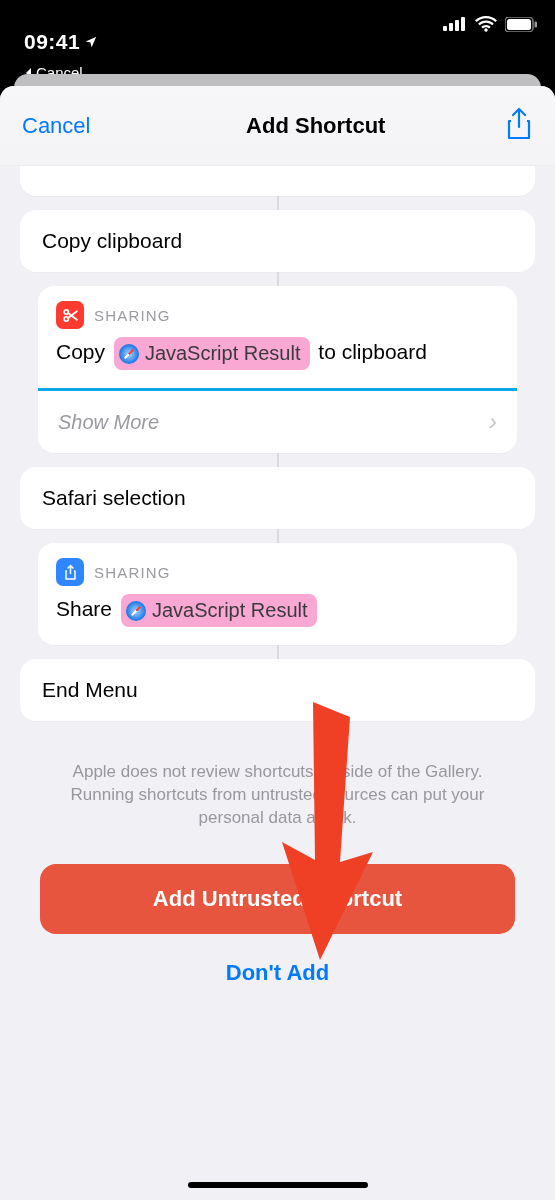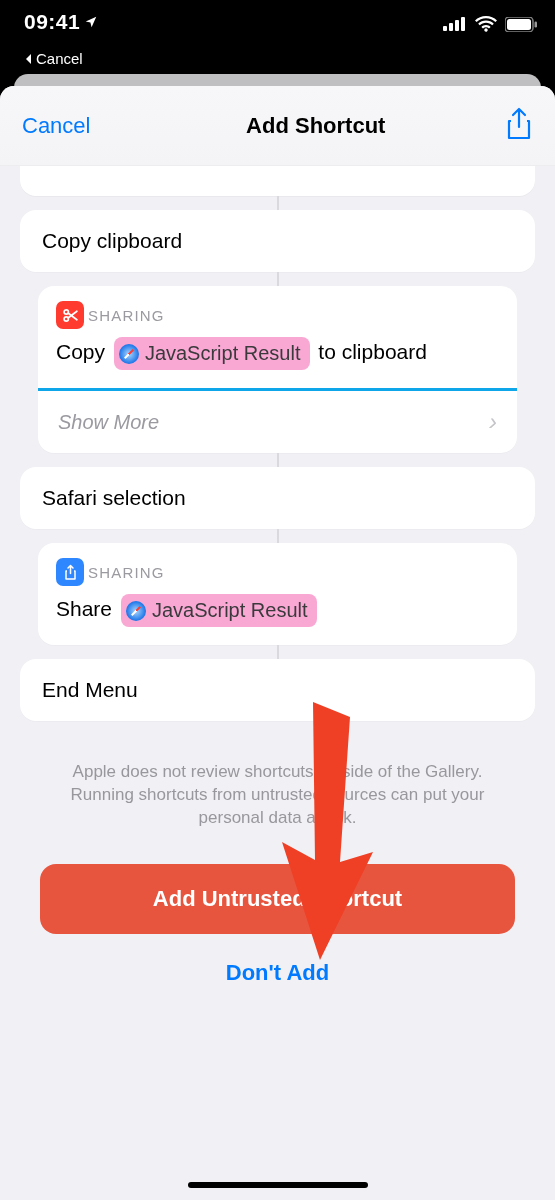--- a/index.html
+++ b/index.html
@@ -12,21 +12,21 @@
 
   
   .status-bar {
     height: 62px;
     color: #fff;
     display: flex;
     align-items: flex-start;
     justify-content: space-between;
     padding: 10px 18px 0 24px;
   }
-  .status-left { display: flex; flex-direction: column; gap: 18px; }
+  .status-left { display: flex; flex-direction: column; gap: 12px; margin-top: 20px; }
   .status-time { font-size: 21px; font-weight: 600; letter-spacing: .5px; display: flex; align-items: center; gap: 4px; }
   .status-back { font-size: 15px; font-weight: 400; display: flex; align-items: center; gap: 2px; margin-top: -2px;}
   .status-right { display: flex; align-items: center; gap: 8px; padding-top: 6px; }
 
   
   .sheet-back {
     position: absolute;
     left: 14px; right: 14px; top: 74px;
     height: 40px;
     background: #bfbfc2;
@@ -90,21 +90,21 @@
 
   .action-card {
     background: #fff;
     border-radius: 16px;
     margin: 0 18px;
     box-shadow: 0 1px 0 rgba(0,0,0,.02);
   }
   .action-head {
     display: flex;
     align-items: center;
-    gap: 4px;
+    gap: 10px;
     padding: 15px 18px 2px 18px;
   }
   .sharing-label {
     font-size: 15px;
     letter-spacing: 1.2px;
     color: #9a9aa0;
     font-weight: 500;
   }
   .appicon {
     width: 28px; height: 28px;

